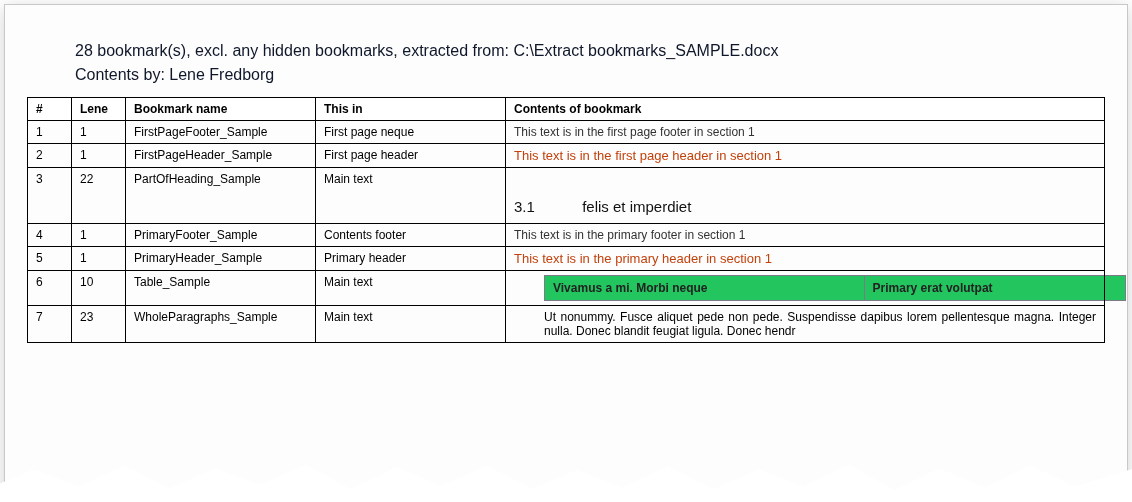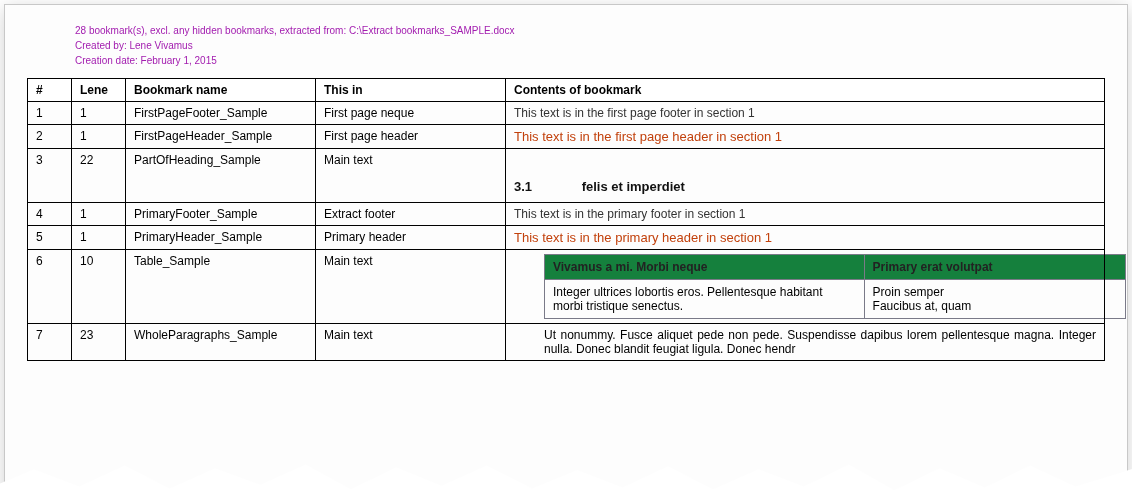--- a/index.html
+++ b/index.html
@@ -1,52 +1,51 @@
 <!DOCTYPE html>
 <html><head>
 <meta charset="utf-8">
 <style>
   html,body{margin:0;padding:0;background:#fff;font-family:Arial,Helvetica,sans-serif;font-size:12px;color:#000;}
   .page{position:relative;width:1132px;height:502px;overflow:hidden;background:#fff;}
   .shadow-frame{position:absolute;inset:4px 4px 4px 4px;border:1px solid #c8c8c8;background:#fdfdfd;box-shadow:0 4px 18px rgba(0,0,0,0.18);padding:18px 22px 0 22px;box-sizing:border-box;}
-  .meta{color:#a21caf;line-height:1.5;margin:0 0 10px 48px;font-size:10px;}
+  .meta{color:#0f172a;line-height:1.5;margin:16px 0 10px 48px;font-size:16px;}
   table.outer{border-collapse:collapse;width:100%;table-layout:fixed;}
   table.outer th,table.outer td{border:1px solid #000;padding:4px 8px;vertical-align:top;text-align:left;}
   table.outer th{font-weight:bold;background:#fff;}
   .col-num{width:44px;}
   .col-page{width:54px;}
   .col-name{width:190px;}
   .col-found{width:190px;}
   .c-small{font-size:12px;color:#333;}
   .c-header{font-size:13px;color:#c2410c;}
-  .heading31{font-weight:bold;font-size:13px;color:#111;padding:26px 0 4px 0;}
+  .heading31{font-weight:normal;font-size:15px;color:#111;padding:26px 0 4px 0;}
   .heading31 .num{display:inline-block;width:64px;}
   
   table.inner{border-collapse:collapse;width:100%;margin-left:30px;font-size:12px;}
   table.inner th,table.inner td{border:1px solid #7a7a88;padding:5px 8px;vertical-align:top;text-align:left;}
-  table.inner th{background:#15803d;font-weight:bold;color:#222;}
+  table.inner th{background:#22c55e;font-weight:bold;color:#222;}
   .row6-wrap{padding:0;}
   .para7{font-size:12px;text-align:justify;padding-left:30px;}
   
   .torn{
     position:absolute;left:0;right:0;bottom:0;height:46px;background:#fff;
     clip-path:polygon(0% 60%,3% 28%,7% 66%,11% 20%,15% 70%,19% 26%,23% 62%,27% 18%,31% 72%,35% 24%,39% 64%,43% 20%,47% 70%,51% 30%,55% 68%,59% 22%,63% 72%,67% 28%,71% 66%,75% 18%,79% 74%,83% 26%,87% 68%,91% 20%,95% 66%,100% 28%,100% 100%,0% 100%);
     filter:drop-shadow(0 -4px 8px rgba(0,0,0,0.25));
   }
 </style>
 </head>
 <body>
 
 <div class="page">
   <div class="shadow-frame">
 
     <div class="meta">
       <div>28 bookmark(s), excl. any hidden bookmarks, extracted from: C:\Extract bookmarks_SAMPLE.docx</div>
-      <div>Created by: Lene Vivamus</div>
-      <div>Creation date: February 1, 2015</div>
+      <div>Contents by: Lene Fredborg</div>
     </div>
 
     <table class="outer">
       <colgroup>
         <col class="col-num">
           <col class="col-page">
           <col class="col-name">
           <col class="col-found">
           <col>
       </colgroup>
@@ -83,21 +82,21 @@
             <div class="heading31">
               <span class="num">3.1</span>
               <span>felis et imperdiet</span>
             </div>
           </td>
         </tr>
         <tr>
           <td>4</td>
           <td>1</td>
           <td>PrimaryFooter_Sample</td>
-          <td>Extract footer</td>
+          <td>Contents footer</td>
           <td><span class="c-small">This text is in the primary footer in section 1</span></td>
         </tr>
         <tr>
           <td>5</td>
           <td>1</td>
           <td>PrimaryHeader_Sample</td>
           <td>Primary header</td>
           <td><span class="c-header">This text is in the primary header in section 1</span></td>
         </tr>
         <tr>
@@ -111,25 +110,20 @@
                   <col style="width:55%">
                   <col>
                 </colgroup>
               <thead>
                 <tr>
                   <th>Vivamus a mi. Morbi neque</th>
                   <th>Primary  erat volutpat</th>
                 </tr>
               </thead>
               <tbody>
-                <tr>
-                  <td>Integer ultrices lobortis eros. Pellentesque habitant morbi tristique senectus.</td>
-                  <td style="white-space:pre-line">Proin semper
-Faucibus at, quam</td>
-                </tr>
               </tbody>
             </table>
           </td>
         </tr>
         <tr>
           <td>7</td>
           <td>23</td>
           <td>WholeParagraphs_Sample</td>
           <td>Main text</td>
           <td>

